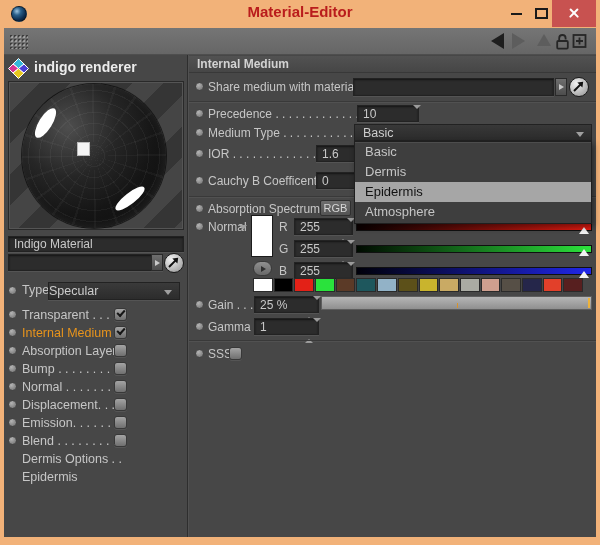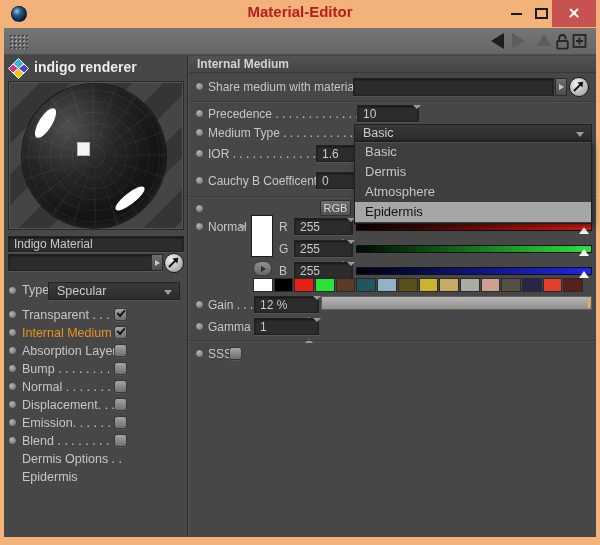--- a/index.html
+++ b/index.html
@@ -76,21 +76,21 @@
   .rdot { display:inline-block; width:9px; height:9px; border-radius:50%;
     background:radial-gradient(circle at 35% 30%, #b4b4b4, #6d6d6d); border:1px solid #454545; }
   .cbox { position:relative; display:inline-block; width:13px; height:13px; border-radius:3px;
     background:linear-gradient(#a4a4a4,#6f6f6f); border:1px solid #383838; box-shadow:0 1px 0 rgba(255,255,255,.08); }
   .mark { position:absolute; left:2px; top:1px; width:8px; height:5px;
     border-left:2px solid #161616; border-bottom:2px solid #161616; transform:rotate(-48deg); }
 
   .typerow { position:absolute; left:0; top:227px; width:183px; height:18px; }
   .typerow .rdot { position:absolute; left:4px; top:4px; }
   .typelbl { position:absolute; left:18px; top:1px; font-size:12.5px; color:#c6c6c6; }
-  .typedd { position:absolute; left:44px; top:0; width:132px; height:18px; line-height:17px; padding-left:8px;
+  .typedd { position:absolute; left:44px; top:0; width:132px; height:18px; line-height:17px; 
     background:linear-gradient(#3a3a3a,#2c2c2c); border:1px solid #222; box-shadow:0 1px 0 rgba(255,255,255,.07);
     color:#cccccc; font-size:12.5px; }
   .ddtri { position:absolute; right:7px; top:7px; width:0; height:0;
     border-left:4.5px solid transparent; border-right:4.5px solid transparent; border-top:5px solid #9f9f9f; }
 
   .side-items { position:absolute; left:0; top:252px; width:183px; }
   .side-row { position:relative; height:18px; }
   .side-row .rdot { position:absolute; left:4px; top:3px; }
   .slbl { position:absolute; left:18px; top:1px; font-size:12.5px; color:#c6c6c6; white-space:nowrap; }
   .slbl.orange { color:#e8941c; }
@@ -337,20 +337,21 @@
         <span class="plbl">Cauchy B Coefficent</span>
         <div class="stepper" style="left:127px; top:0; width:105px;">
           <span class="sval">0</span>
         </div>
       </div>
 
       <div class="sep" style="top:141px;"></div>
 
       <div class="prow" style="top:145px;">
         <span class="rdot"></span>
+        <span class="plbl">Absorption Spectrum</span>
         <div class="rgbbtn">RGB</div>
       </div>
 
       <div class="prow" style="top:163px;">
         <span class="rdot"></span>
         <span class="plbl">Normal</span>
         <span class="ddtri" style="left:50px; right:auto; top:7px;"></span>
         <span class="chanlbl" style="left:90px; top:2px;">R</span>
         <div class="stepper" style="left:105px; top:0; width:59px;">
           <span class="sval">255</span>
@@ -385,21 +386,21 @@
       <div class="gbar bar-b" style="top:212px;">
         <span class="handle"></span>
       </div>
 
       <div class="palette"><span class="swatch" style="background: rgb(255, 255, 255);"></span><span class="swatch" style="background: rgb(0, 0, 0);"></span><span class="swatch" style="background: rgb(227, 33, 23);"></span><span class="swatch" style="background: rgb(42, 226, 60);"></span><span class="swatch" style="background: rgb(91, 58, 39);"></span><span class="swatch" style="background: rgb(30, 87, 93);"></span><span class="swatch" style="background: rgb(146, 178, 199);"></span><span class="swatch" style="background: rgb(92, 80, 25);"></span><span class="swatch" style="background: rgb(201, 180, 45);"></span><span class="swatch" style="background: rgb(201, 170, 100);"></span><span class="swatch" style="background: rgb(170, 171, 163);"></span><span class="swatch" style="background: rgb(207, 159, 143);"></span><span class="swatch" style="background: rgb(86, 79, 70);"></span><span class="swatch" style="background: rgb(37, 38, 74);"></span><span class="swatch" style="background: rgb(226, 64, 42);"></span><span class="swatch" style="background: rgb(87, 31, 31);"></span></div>
 
       <div class="prow" style="top:241px;">
         <span class="rdot"></span>
         <span class="plbl">Gain . . .</span>
         <div class="stepper" style="left:65px; top:0; width:65px;">
-          <span class="sval">12 %</span>
+          <span class="sval">25 %</span>
           <span class="arrs"><span class="arr-up"></span><span class="arr-dn"></span></span>
         </div>
       </div>
       <div class="gslider">
         <span class="gtick"></span>
         <span class="gend"></span>
       </div>
 
       <div class="prow" style="top:263px;padding-left:11px;">
         <span class="rdot"></span>
@@ -414,18 +415,18 @@
 
       <div class="prow" style="top:290px;">
         <span class="rdot"></span>
         <span class="plbl">SSS</span>
         <span class="cbox sss-cbox"></span>
       </div>
 
       <div class="dd-list">
           <div class="dd-item">Basic</div>
           <div class="dd-item">Dermis</div>
+          <div class="dd-item sel">Epidermis</div>
           <div class="dd-item">Atmosphere</div>
-          <div class="dd-item sel">Epidermis</div>
         </div>
     </div>
   </div>
 </div>
 
 </body></html>

